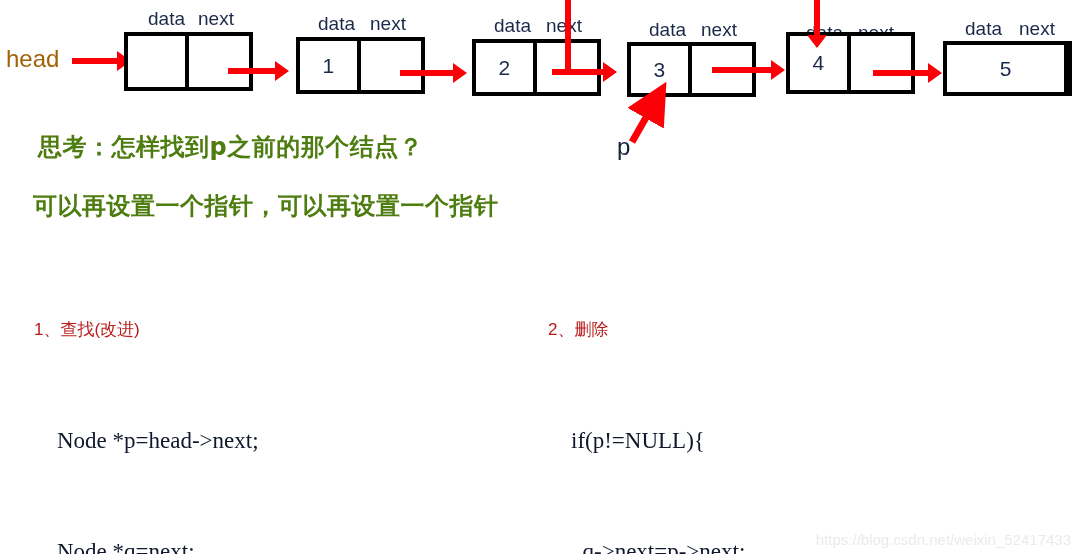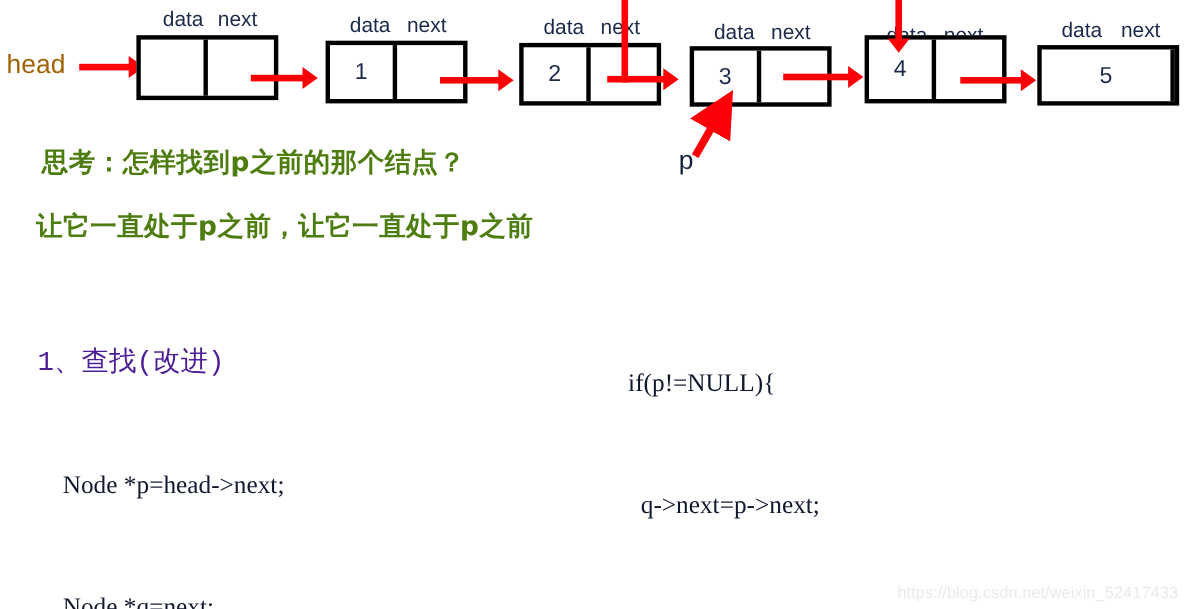--- a/index.html
+++ b/index.html
@@ -122,23 +122,23 @@
 
   
   .codeblock {
     position: absolute;
     font-size: 23px;
     line-height: 31px;
     color: #10182e;
     white-space: pre;
   }
   .codeblock .heading {
-    font-family: Liberation Mono, monospace;
-    font-size: 25px;
-    color: #4c1d95;
+    font-family: Liberation Sans, sans-serif;
+    font-size: 17px;
+    color: #b91c1c;
   }
   .codeblock .line {
     font-family: Liberation Serif, serif;
     margin-top: 18px;
   }
   #code-left { left: 34px; top: 252px; }
   #code-right { left: 548px; top: 252px; }
 
   
   #watermark {
@@ -213,35 +213,36 @@
   <div class="harrow" style="left:873px; top:70px; width:56px;"></div>
 
   <div class="fieldlabel" style="left:965px; top:18px;">data</div>
   <div class="fieldlabel" style="left:1019px; top:18px;">next</div>
   <div class="node" style="left:943px; top:41px; width:129px; height:55px;">
     <div class="cell left">5</div>
   </div>
 </div>
 
 <div class="cn-line" id="cn-line-1">思考：怎样找到p之前的那个结点？</div>
-<div class="cn-line" id="cn-line-2">让它一直处于p之前，让它一直处于p之前</div>
+<div class="cn-line" id="cn-line-2">可以再设置一个指针，可以再设置一个指针</div>
 
 <div class="codeblock" id="code-left">
   <div class="heading">1、查找(改进)</div>
   <div class="line">    Node *p=head-&gt;next;</div>
   <div class="line">    Node *q=next;</div>
   
   
   
   
   
   
 </div>
 
 <div class="codeblock" id="code-right">
+  <div class="heading">2、删除</div>
   <div class="line">    if(p!=NULL){</div>
   <div class="line">      q-&gt;next=p-&gt;next;</div>
   
   
   
 </div>
 
 <div id="watermark">https://blog.csdn.net/weixin_52417433</div>
 
 </body></html>

